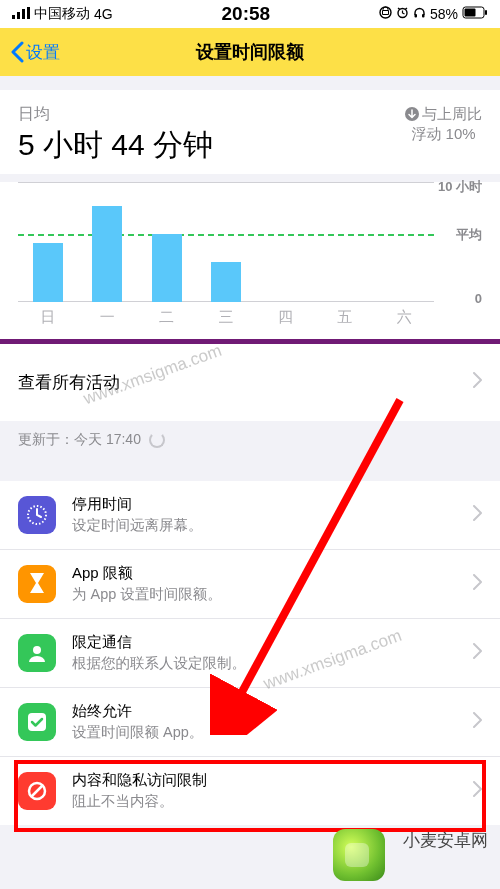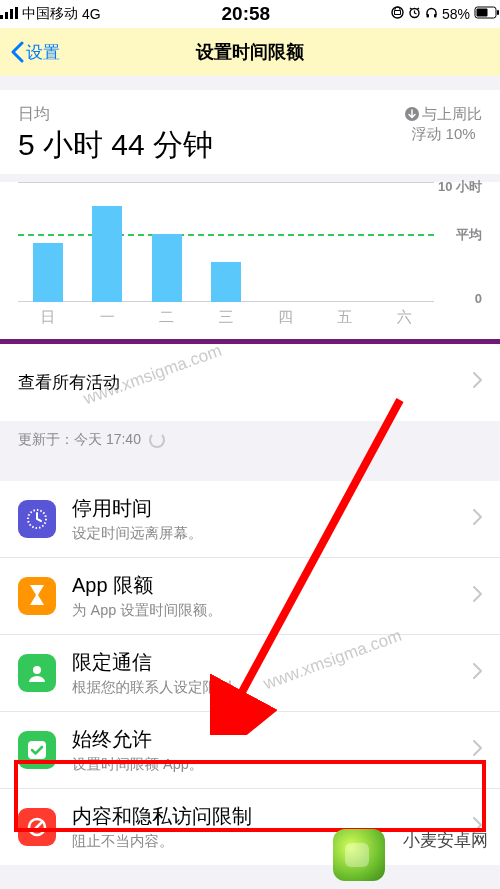--- a/index.html
+++ b/index.html
@@ -1,20 +1,20 @@
 <!DOCTYPE html>
 <html><head>
 <meta charset="utf-8">
 <style>
 * { margin: 0; padding: 0; box-sizing: border-box; }
 body { font-family: -apple-system, "PingFang SC", "Helvetica Neue", sans-serif; background: #f2f2f7; width: 500px; height: 889px; overflow: hidden; position: relative; }
-.status-bar { height: 28px; display: flex; justify-content: space-between; align-items: center; padding: 0 0; background: #fff; font-size: 14px; font-weight: 500; }
+.status-bar { height: 28px; display: flex; justify-content: space-between; align-items: center; padding: 0 12px; background: #fff; font-size: 14px; font-weight: 500; }
 .status-left, .status-right { display: flex; align-items: center; gap: 4px; }
 .status-center { font-weight: 600; font-size: 19px; }
-.nav-bar { height: 48px; display: flex; align-items: center; padding: 0 10px; background: #fef9c3; position: relative; }
+.nav-bar { height: 48px; display: flex; align-items: center; padding: 0 10px; background: #fde047; position: relative; }
 .back-btn { display: flex; align-items: center; color: #007aff; font-size: 17px; gap: 2px; }
 .nav-title { position: absolute; left: 50%; transform: translateX(-50%); font-size: 18px; font-weight: 600; }
 .section-white { background: #fff; }
 .summary { padding: 14px 18px 8px; }
 .summary-head { display: flex; justify-content: space-between; align-items: flex-start; }
 .daily-label { color: #8a8a8e; font-size: 16px; }
 .daily-value { font-size: 30px; font-weight: 400; color: #000; }
 .compare { text-align: center; color: #8a8a8e; font-size: 15px; line-height: 1.3; }
 .compare-row1 { display: flex; align-items: center; justify-content: flex-end; gap: 3px; }
 .chart-wrap { padding: 0 18px 8px; background: #fff; }
@@ -27,21 +27,21 @@
 .y-label { position: absolute; right: 0; font-size: 13px; color: #8a8a8e; }
 .x-labels { display: flex; justify-content: space-around; padding: 6px 48px 4px 0; color: #b0b0b5; font-size: 15px; }
 .row-link { display: flex; align-items: center; justify-content: space-between; padding: 27px 18px; background: #fff; border-top: 5px solid #701a75; font-size: 17px; }
 .updated { padding: 10px 18px; color: #8a8a8e; font-size: 14px; display: flex; align-items: center; gap: 8px; }
 .spinner { width: 16px; height: 16px; border: 2px solid #c7c7cc; border-top-color: transparent; border-radius: 50%; display: inline-block; }
 .list { margin-top: 22px; background: #fff; }
 .list-item { display: flex; align-items: center; padding: 14px 18px; border-bottom: 1px solid #e5e5ea; gap: 16px; }
 .list-item:last-child { border-bottom: none; }
 .item-icon { width: 38px; height: 38px; border-radius: 9px; display: flex; align-items: center; justify-content: center; flex-shrink: 0; }
 .item-text { flex: 1; }
-.item-title { font-size: 20px; color: #000; margin-bottom: 2px; }
+.item-title { font-size: 15px; color: #000; margin-bottom: 2px; }
 .item-sub { font-size: 14.5px; color: #8a8a8e; }
 .chevron { color: #c7c7cc; }
 .highlight-box { position: absolute; border: 4px solid #ff0000; pointer-events: none; }
 .arrow-svg { position: absolute; pointer-events: none; }
 .watermark { position: absolute; color: rgba(150,150,150,0.5); font-size: 17px; transform: rotate(-20deg); pointer-events: none; }
 .bottom-brand { position: absolute; bottom: 0; right: 0; display: flex; gap: 18px; padding: 8px 12px; }
 .brand-logo { width: 52px; height: 52px; border-radius: 12px; background: radial-gradient(circle at 35% 35%, #d4ff5a, #6fbf2f 60%, #3a8a1a); position: relative; }
 .brand-logo::after { content: ""; position: absolute; left: 12px; top: 14px; width: 24px; height: 24px; border-radius: 6px; background: rgba(255,255,255,0.35); }
 .brand-text { font-size: 17px; color: #444; font-weight: 500; white-space: nowrap; }
 </style>

